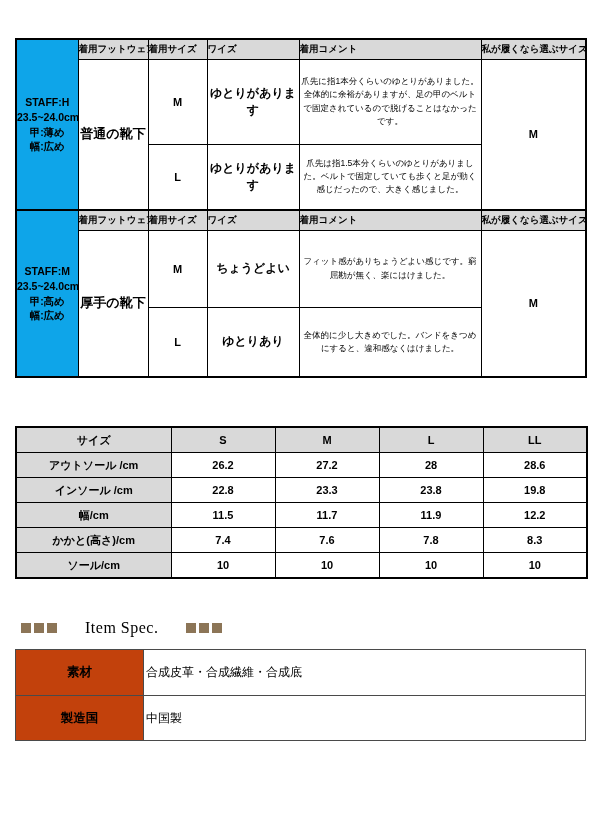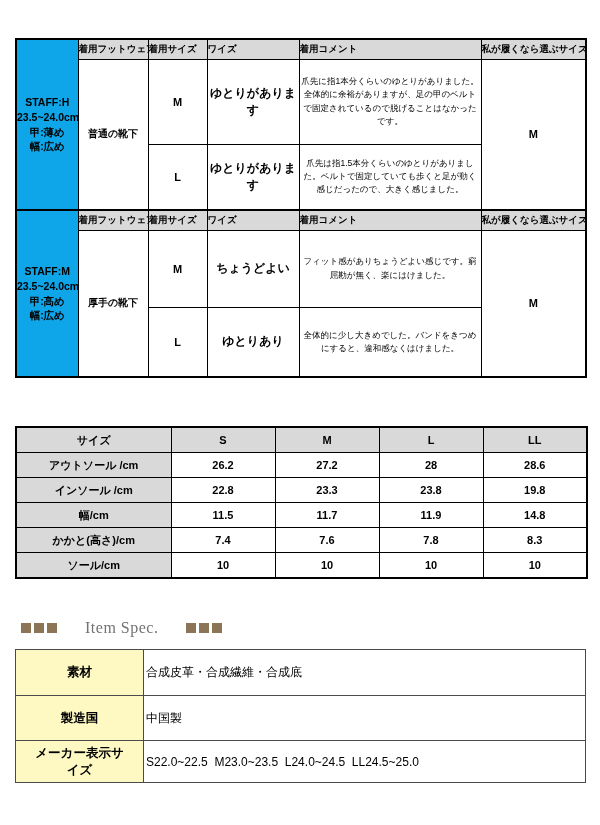--- a/index.html
+++ b/index.html
@@ -17,21 +17,21 @@
   .review-table + .review-table { margin-top:-2px; }
   .review-table th, .review-table td { border:1px solid #000; vertical-align:middle; padding:0; }
   .rhead {
     background:#d9d9d9; font-size:9.5px; font-weight:bold; text-align:left;
     padding:3px 3px; white-space:nowrap; overflow:hidden;
   }
   .staff-cell {
     background:#0ea5e9; text-align:center; font-weight:bold; font-size:10.5px;
     line-height:1.4; white-space:nowrap; overflow:hidden;
   }
-  .footwear-cell { text-align:center; font-size:10px; font-weight:bold; }
+  .footwear-cell { text-align:center; font-size:13px; font-weight:bold; }
   .size-cell     { text-align:center; font-size:11px;  font-weight:bold; }
   .fit-cell      { text-align:center; font-size:12px;  font-weight:bold; }
   .comment-cell  { text-align:center; font-size:8.5px; line-height:1.55; padding:2px 4px; }
   .mysize-cell   { text-align:center; font-size:11px;  font-weight:bold; }
   .h-hdr { height:20px; }
   .h-m1  { height:85px; }
   .h-l1  { height:66px; }
   .h-m2  { height:77px; }
   .h-l2  { height:70px; }
 
@@ -42,28 +42,28 @@
     font-weight:bold; font-size:11px; padding:0;
   }
   .size-table th { background:#d9d9d9; }
 
   
   .spec-heading { margin-top:40px; margin-left:6px; display:flex; align-items:center; }
   .sq-group { display:flex; gap:3px; }
   .sq { width:10px; height:10px; background:#8c7557; }
   .spec-title {
     font-family:"Liberation Serif","DejaVu Serif",serif;
-    font-size:16px; color:#737373; margin:0 28px; letter-spacing:0.5px;
+    font-size:16px; color:#000000; margin:0 28px; letter-spacing:0.5px;
   }
 
   
   .spec-table { width:570px; border:1px solid #4a4a4a; margin-top:12px; }
   .spec-table th, .spec-table td { border:1px solid #4a4a4a; vertical-align:middle; }
   .spec-table th {
-    background:#fef9c3; font-size:12.5px; font-weight:bold; text-align:center; padding:0 16px;
+    background:#c2410c; font-size:12.5px; font-weight:bold; text-align:center; padding:0 16px;
   }
   .spec-table td {
     font-size:12px; text-align:left; padding-left:2px; white-space:pre-wrap;
   }
   .h-s1 { height:46px; } .h-s2 { height:45px; } .h-s3 { height:42px; }
 </style>
 </head>
 <body>
 
 <div class="page">
@@ -172,21 +172,21 @@
       <td>22.8</td>
       <td>23.3</td>
       <td>23.8</td>
       <td>19.8</td>
     </tr>
     <tr>
       <th>幅/cm</th>
       <td>11.5</td>
       <td>11.7</td>
       <td>11.9</td>
-      <td>14.8</td>
+      <td>12.2</td>
     </tr>
     <tr>
       <th>かかと(高さ)/cm</th>
       <td>7.4</td>
       <td>7.6</td>
       <td>7.8</td>
       <td>8.3</td>
     </tr>
     <tr>
       <th>ソール/cm</th>
@@ -219,20 +219,16 @@
       </colgroup>
     <tbody>
         <tr class="h-s1">
       <th>素材</th>
       <td>合成皮革・合成繊維・合成底</td>
     </tr>
     <tr class="h-s2">
       <th>製造国</th>
       <td>中国製</td>
     </tr>
-    <tr class="h-s3">
-      <th>メーカー表示サイズ</th>
-      <td>S22.0~22.5  M23.0~23.5  L24.0~24.5  LL24.5~25.0</td>
-    </tr>
   </tbody>
     </table>
 
 </div>
 
 </body></html>

